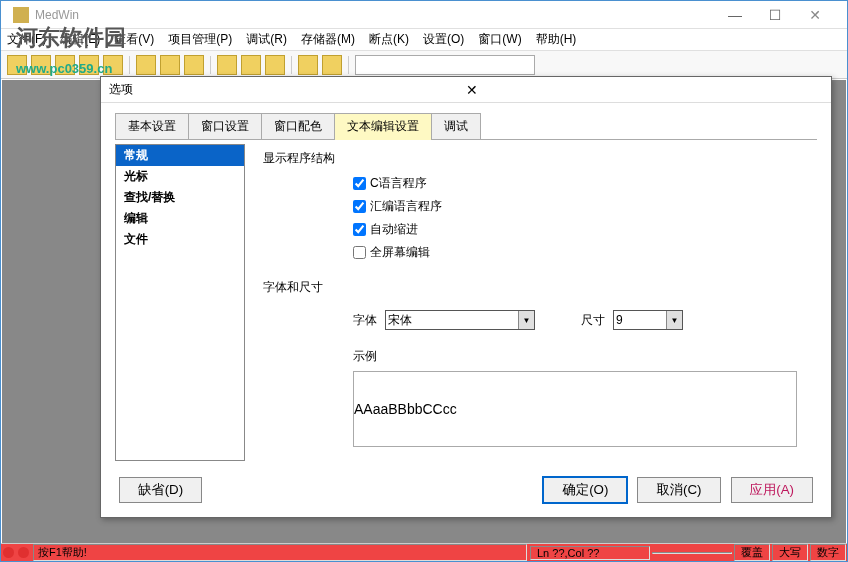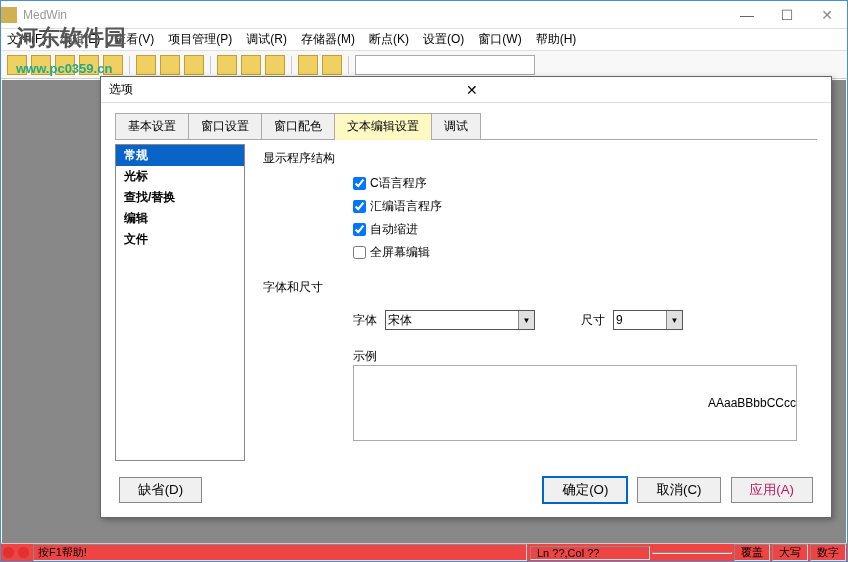--- a/index.html
+++ b/index.html
@@ -1,19 +1,19 @@
 <!DOCTYPE html>
 <html><head>
 <meta charset="utf-8">
 <style>
 * { box-sizing: border-box; margin: 0; padding: 0; font-family: "Microsoft YaHei", SimSun, sans-serif; }
 body { width: 848px; height: 562px; background: #a0a0a0; overflow: hidden; position: relative; }
 
 .main-window { position: absolute; top: 0; left: 0; width: 848px; height: 562px; background: #fff; border: 1px solid #4a90d0; }
-.titlebar { height: 28px; background: #fff; display: flex; align-items: center; padding: 0 0; border-bottom: 1px solid #e0e0e0; }
+.titlebar { height: 28px; background: #fff; display: flex; align-items: center; padding: 0 12px; border-bottom: 1px solid #e0e0e0; }
 .titlebar .icon { width: 16px; height: 16px; background: #d0b050; margin-right: 6px; }
 .titlebar .title { font-size: 12px; color: #999; flex: 1; }
 .titlebar .winbtn { width: 40px; height: 24px; display: flex; align-items: center; justify-content: center; color: #666; font-size: 14px; cursor: pointer; }
 .titlebar .winbtn.close { color: #888; }
 
 .watermark { position: absolute; top: 22px; left: 15px; font-size: 22px; font-weight: bold; color: #555; z-index: 5; pointer-events: none; }
 .watermark .url { font-size: 13px; color: #2a8; font-weight: bold; }
 
 .menubar { height: 22px; display: flex; align-items: center; padding: 0 6px; gap: 14px; font-size: 12px; border-bottom: 1px solid #e0e0e0; }
 .menubar span { cursor: pointer; }
@@ -52,21 +52,21 @@
 .check-row { display: flex; align-items: center; gap: 4px; margin-bottom: 6px; }
 .check-row input { width: 13px; height: 13px; }
 
 .font-row { display: flex; align-items: center; gap: 8px; margin-top: 14px; padding-left: 90px; }
 .font-row label { }
 .font-row select, .font-row .sel { height: 20px; border: 1px solid #555; background: #fff; font-size: 12px; padding: 0 2px; }
 .sel { display: inline-flex; align-items: center; position: relative; }
 .sel .arrow { position: absolute; right: 0; top: 0; width: 16px; height: 100%; background: #e0e0e0; border-left: 1px solid #888; display: flex; align-items: center; justify-content: center; font-size: 8px; }
 
 .sample-box { margin-top: 18px; padding-left: 0; }
-.sample-frame { border: 1px solid #aaa; height: 76px; margin-left: 90px; margin-right: 10px; display: flex; align-items: center; justify-content: flex-end; font-family: SimSun; font-size: 12px; }
+.sample-frame { border: 1px solid #aaa; height: 76px; margin-top: 6px; margin-left: 90px; margin-right: 10px; display: flex; align-items: center; justify-content: flex-start; font-family: SimSun; font-size: 14px; }
 
 .dlg-buttons { display: flex; padding: 8px 18px 14px; gap: 10px; font-size: 12px; }
 .dlg-buttons .spacer { flex: 1; }
 .dlg-btn { padding: 3px 18px; border: 1px solid #888; background: #f0f0f0; cursor: pointer; }
 .dlg-btn.default { border: 1px solid #0066cc; outline: 1px solid #0066cc; }
 .dlg-btn.disabled { color: #be185d; }
 </style>
 </head>
 <body>
 

